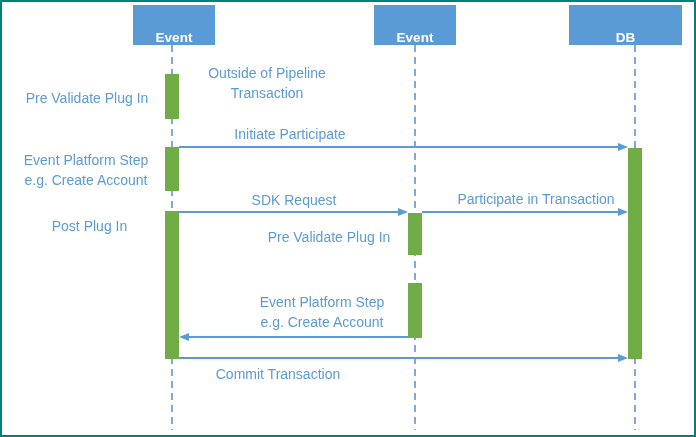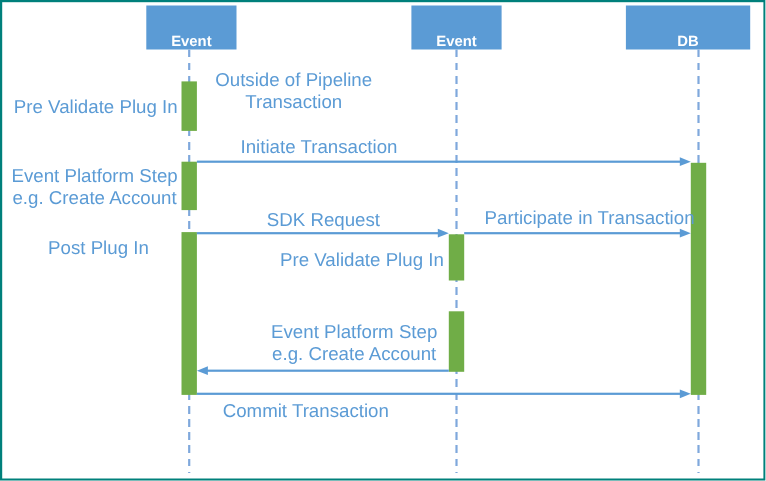--- a/index.html
+++ b/index.html
@@ -43,21 +43,21 @@
     position:absolute; left:0; top:0.5px; width:0; height:0;
     border-top:4.5px solid transparent; border-bottom:4.5px solid transparent;
     border-right:10px solid #5B9BD5;
   }
   #arrow-initiate    { left:177px; top:140px; width:449px; }
   #arrow-sdk         { left:177px; top:205px; width:229px; }
   #arrow-participate { left:420px; top:205px; width:206px; }
   #arrow-return      { left:177px; top:330px; width:229px; }
   #arrow-commit      { left:177px; top:351px; width:449px; }
   .lbl {
-    position:absolute; color:#5B9BD5; font-size:17px; line-height:20px;
+    position:absolute; color:#5B9BD5; font-size:14px; line-height:20px;
     text-align:center; white-space:pre-line;
   }
   #lbl-prevalidate-left   { left:10px;  top:86px;  width:150px; }
   #lbl-outside            { left:190px; top:61px;  width:150px; }
   #lbl-initiate           { left:203px; top:122px; width:170px; }
   #lbl-eventplatform-left { left:3px;   top:148px; width:162px; }
   #lbl-sdk                { left:230px; top:188px; width:124px; }
   #lbl-participate        { left:432px; top:187px; width:204px; }
   #lbl-postplugin         { left:30px;  top:214px; width:115px; }
   #lbl-prevalidate-mid    { left:252px; top:225px; width:150px; }
@@ -110,21 +110,21 @@
     <div class="head-left"></div>
   </div>
   <div class="arrow to-right" id="arrow-commit">
     <div class="line"></div>
     <div class="head-right"></div>
   </div>
 
   <div class="lbl" id="lbl-prevalidate-left">Pre Validate Plug In</div>
   <div class="lbl" id="lbl-outside">Outside of Pipeline
 Transaction</div>
-  <div class="lbl" id="lbl-initiate">Initiate Transaction</div>
+  <div class="lbl" id="lbl-initiate">Initiate Participate</div>
   <div class="lbl" id="lbl-eventplatform-left">Event Platform Step
 e.g. Create Account</div>
   <div class="lbl" id="lbl-sdk">SDK Request</div>
   <div class="lbl" id="lbl-participate">Participate in Transaction</div>
   <div class="lbl" id="lbl-postplugin">Post Plug In</div>
   <div class="lbl" id="lbl-prevalidate-mid">Pre Validate Plug In</div>
   <div class="lbl" id="lbl-eventplatform-mid">Event Platform Step
 e.g. Create Account</div>
   <div class="lbl" id="lbl-commit">Commit Transaction</div>
 

